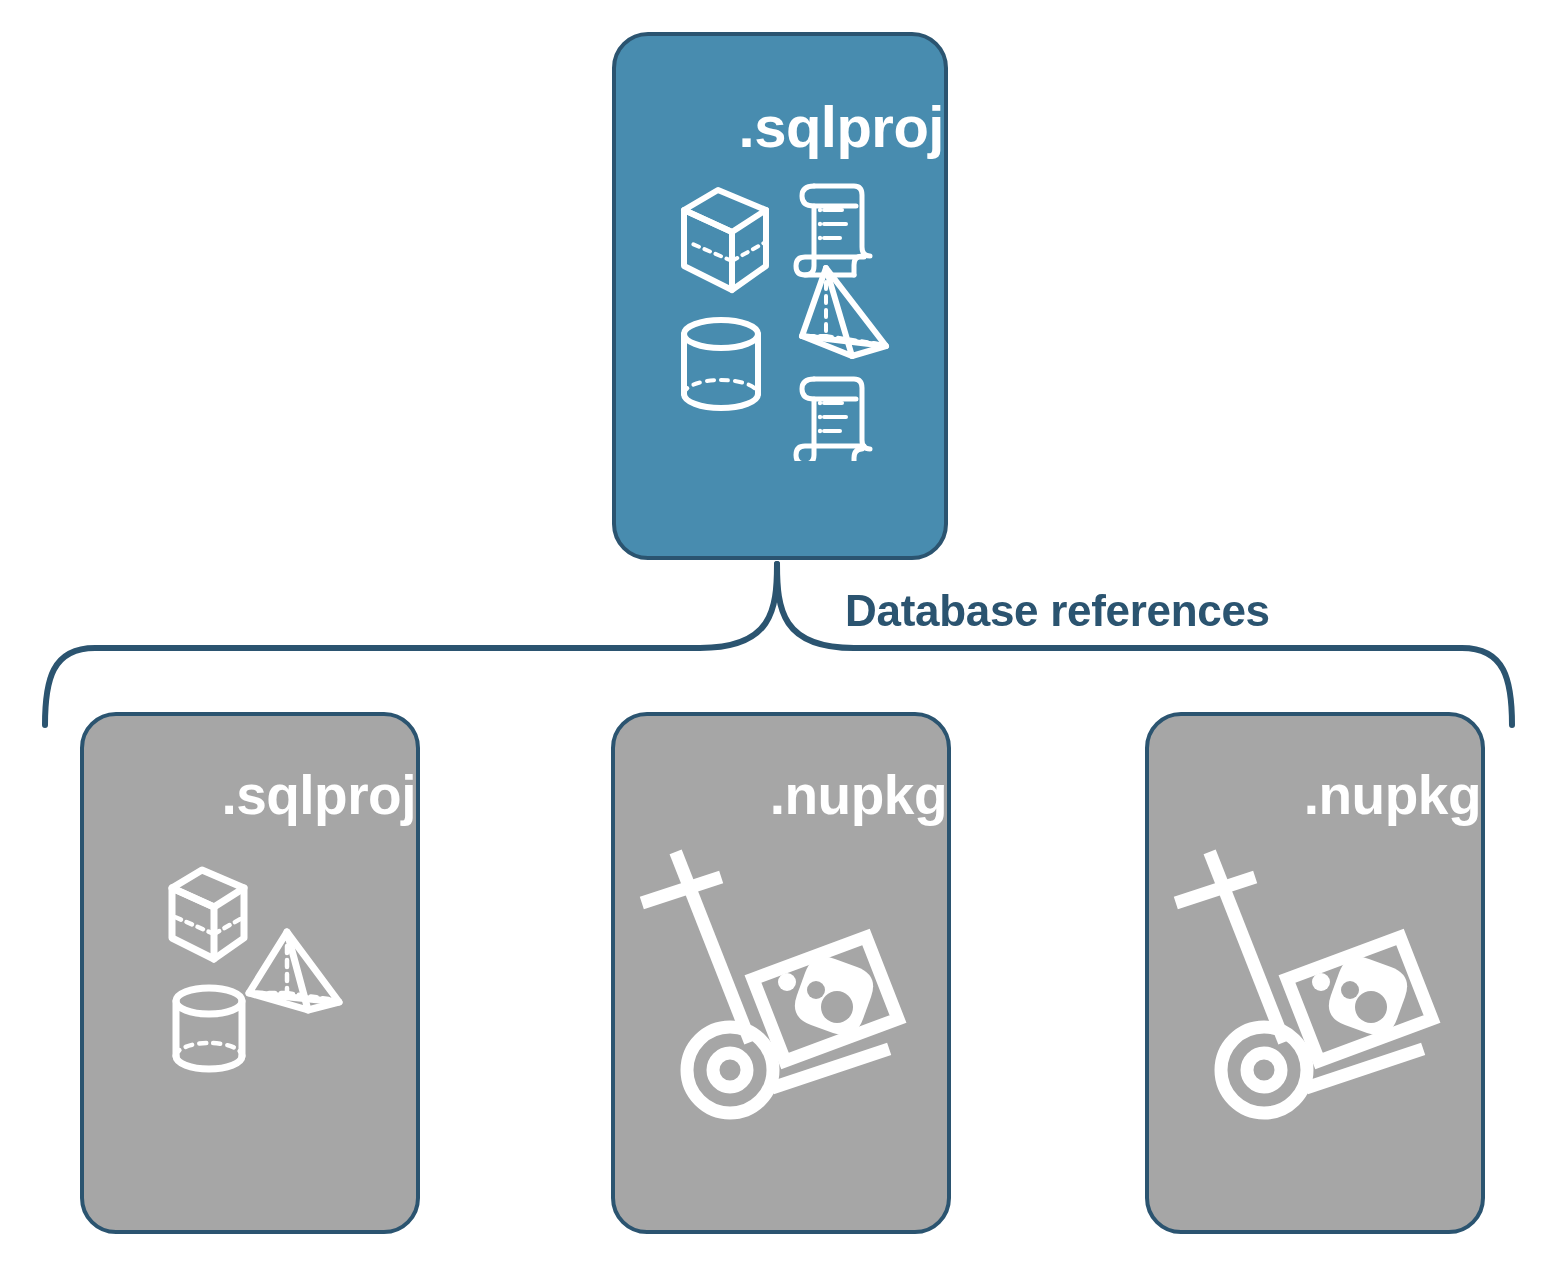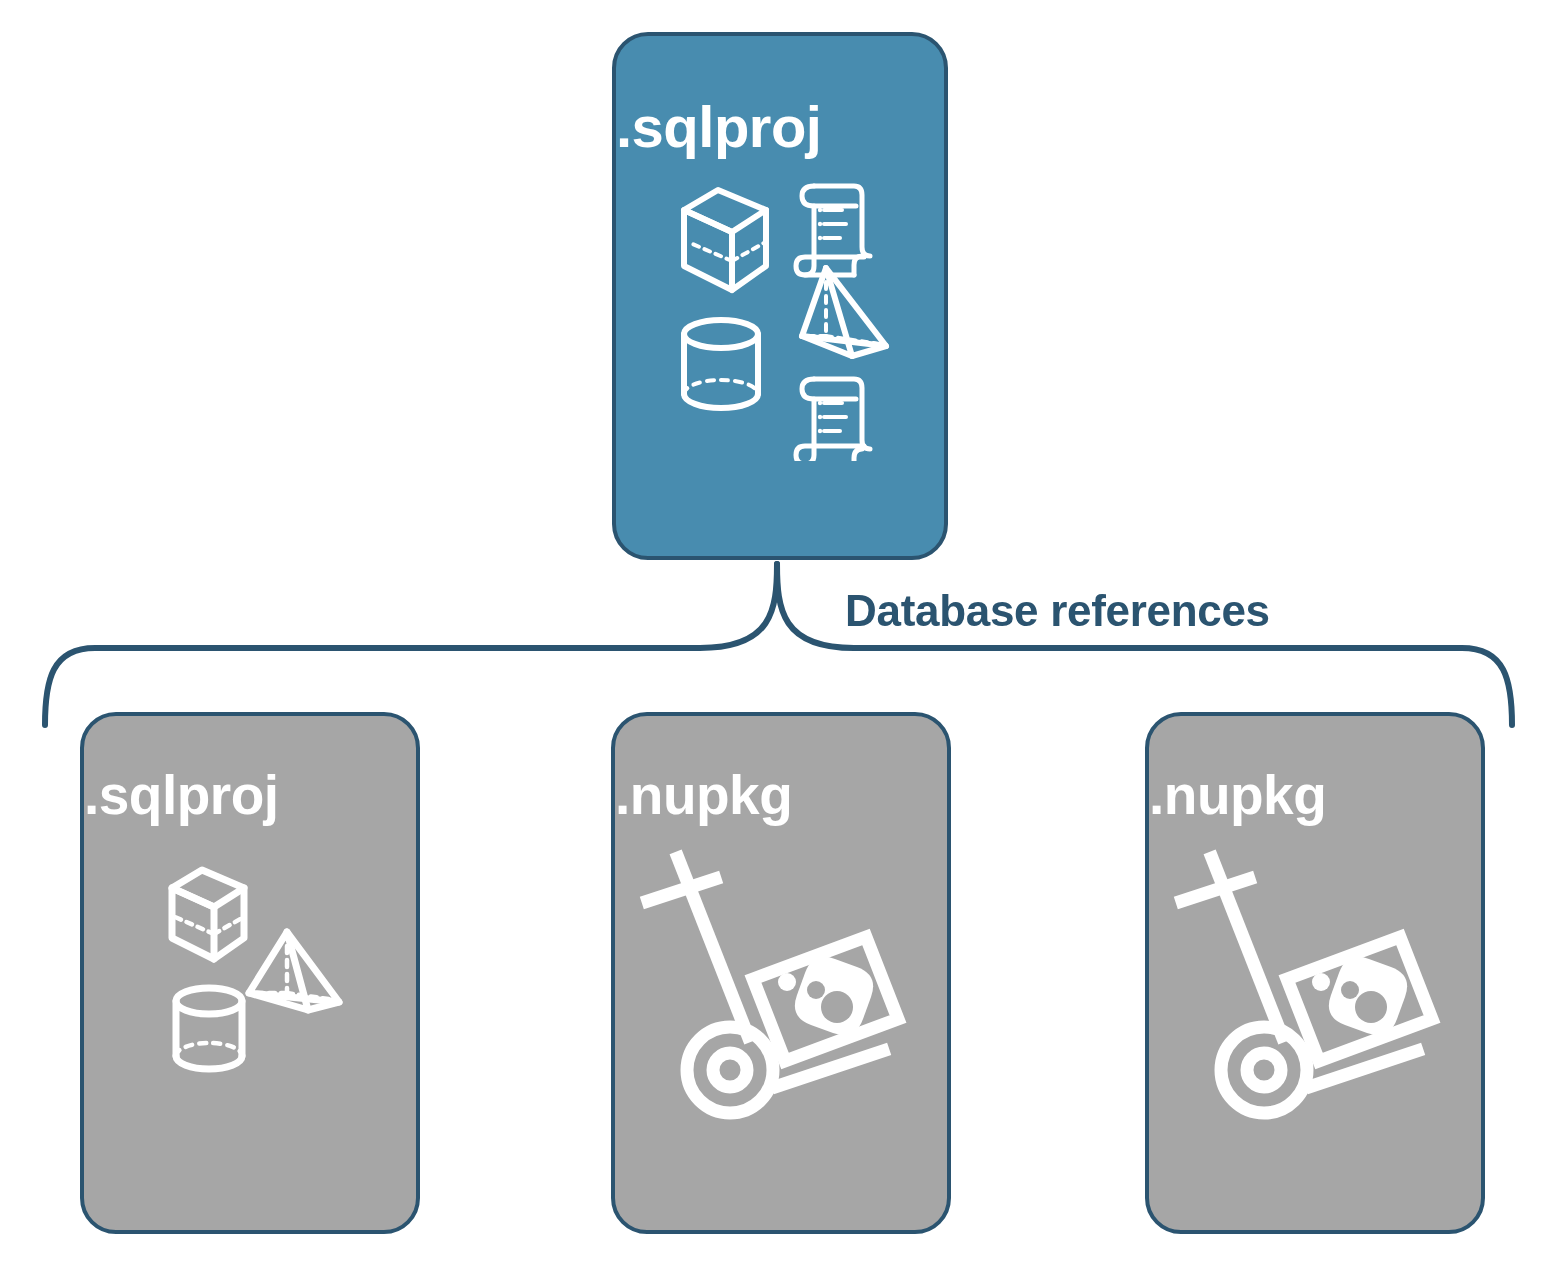--- a/index.html
+++ b/index.html
@@ -31,21 +31,21 @@
     border-radius: 36px;
     overflow: hidden;
   }
   .card.blue  { background: #488CAF; }
   .card.gray  { background: #A6A6A6; }
 
   .card-title {
     position: absolute;
     left: 0;
     right: 0;
-    text-align: left;
+    text-align: right;
     color: #ffffff;
     font-weight: bold;
     letter-spacing: -0.5px;
     line-height: 1;
     user-select: none;
   }
 
   
   #card-top {
     left: 612px;

